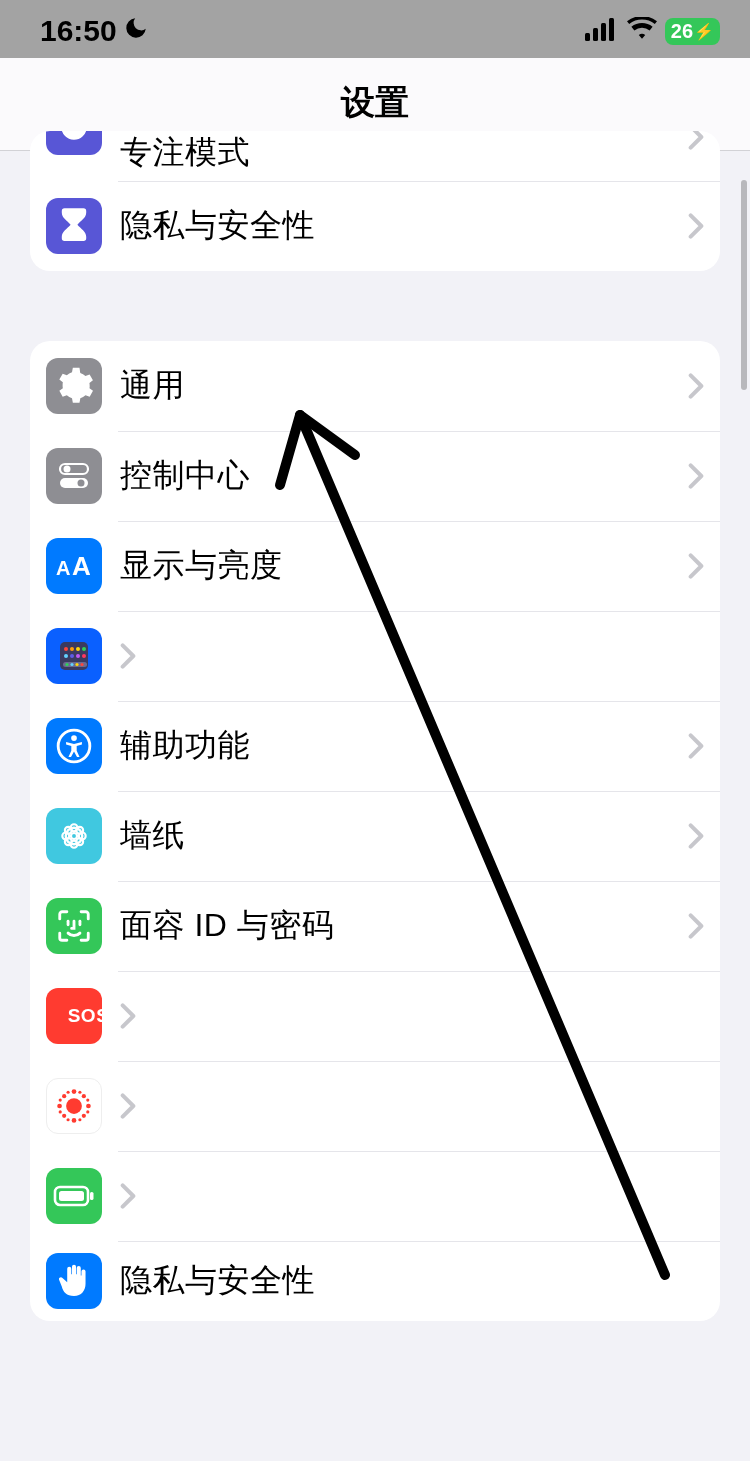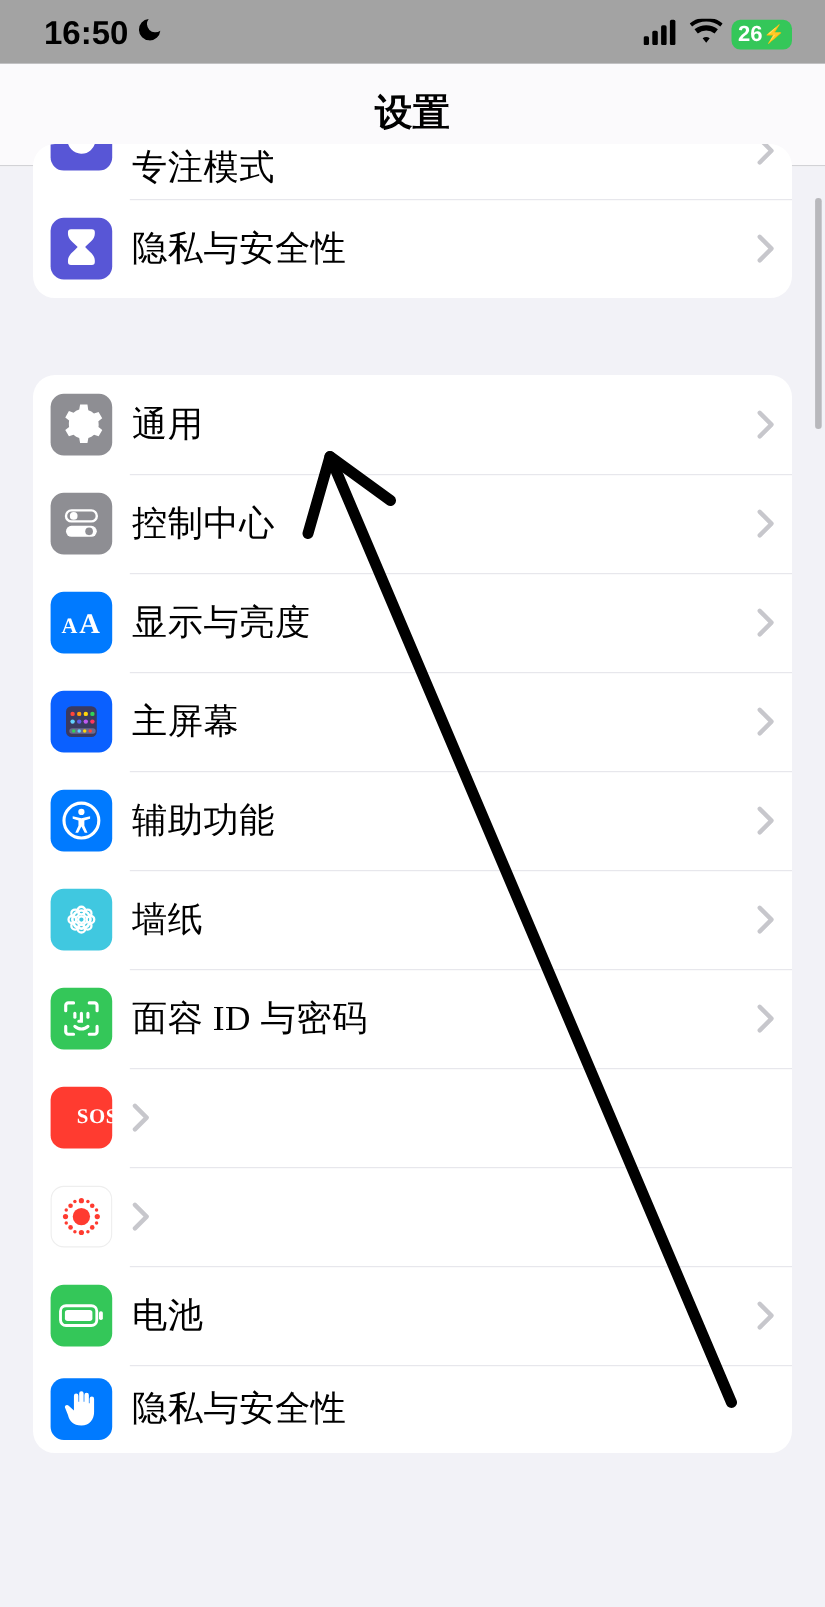--- a/index.html
+++ b/index.html
@@ -46,21 +46,21 @@
       border-bottom: 1px solid #d2d2d6;
     }
     .content { padding: 0 0 0 0; }
     .group {
       background: #fff;
       border-radius: 20px;
       margin: 0 30px;
       overflow: hidden;
     }
     .group.first { margin-top: -20px; }
-    .group.second { margin-top: 70px; font-family: Liberation Serif, serif; }
+    .group.second { margin-top: 70px; }
     .row {
       display: flex;
       align-items: center;
       min-height: 90px;
       padding: 12px 16px 12px 16px;
       position: relative;
     }
     .row + .row::before {
       content: '';
       position: absolute;
@@ -240,21 +240,20 @@
             <circle cx="18" cy="20" r="2" fill="#5e5ce6"></circle>
             <circle cx="24" cy="20" r="2" fill="#bf5af2"></circle>
             <circle cx="30" cy="20" r="2" fill="#ff375f"></circle>
           <rect x="9" y="26" width="24" height="5" rx="2.5" fill="#6b6b90"></rect>
           <circle cx="13" cy="28.5" r="1.6" fill="#30d158"></circle>
             <circle cx="18" cy="28.5" r="1.6" fill="#64d2ff"></circle>
             <circle cx="23" cy="28.5" r="1.6" fill="#ffd60a"></circle>
             <circle cx="28" cy="28.5" r="1.6" fill="#ff453a"></circle>
         </svg>
       </div>
-      <div class="label">主屏幕</div>
       <div class="chevron">
           <svg viewBox="0 0 12 20">
             <path fill="none" stroke="#c7c7cc" stroke-width="3" stroke-linecap="round" stroke-linejoin="round" d="M2 2l8 8-8 8"></path>
           </svg>
         </div>
     </div>
 
     <div class="row">
       <div class="icon bg-blue">
         <svg width="38" height="38" viewBox="0 0 24 24">
@@ -363,21 +362,20 @@
     </div>
 
     <div class="row">
       <div class="icon bg-green">
         <svg width="42" height="26" viewBox="0 0 42 24">
           <rect x="2" y="3" width="33" height="18" rx="5" fill="none" stroke="#fff" stroke-width="2.6"></rect>
           <rect x="6" y="7" width="25" height="10" rx="2.5" fill="#fff"></rect>
           <rect x="37" y="8" width="3.5" height="8" rx="1.6" fill="#fff"></rect>
         </svg>
       </div>
-      <div class="label">电池</div>
       <div class="chevron">
           <svg viewBox="0 0 12 20">
             <path fill="none" stroke="#c7c7cc" stroke-width="3" stroke-linecap="round" stroke-linejoin="round" d="M2 2l8 8-8 8"></path>
           </svg>
         </div>
     </div>
 
     <div class="row partial-bottom">
       <div class="icon bg-blue">
         <svg width="34" height="38" viewBox="0 0 24 28">

